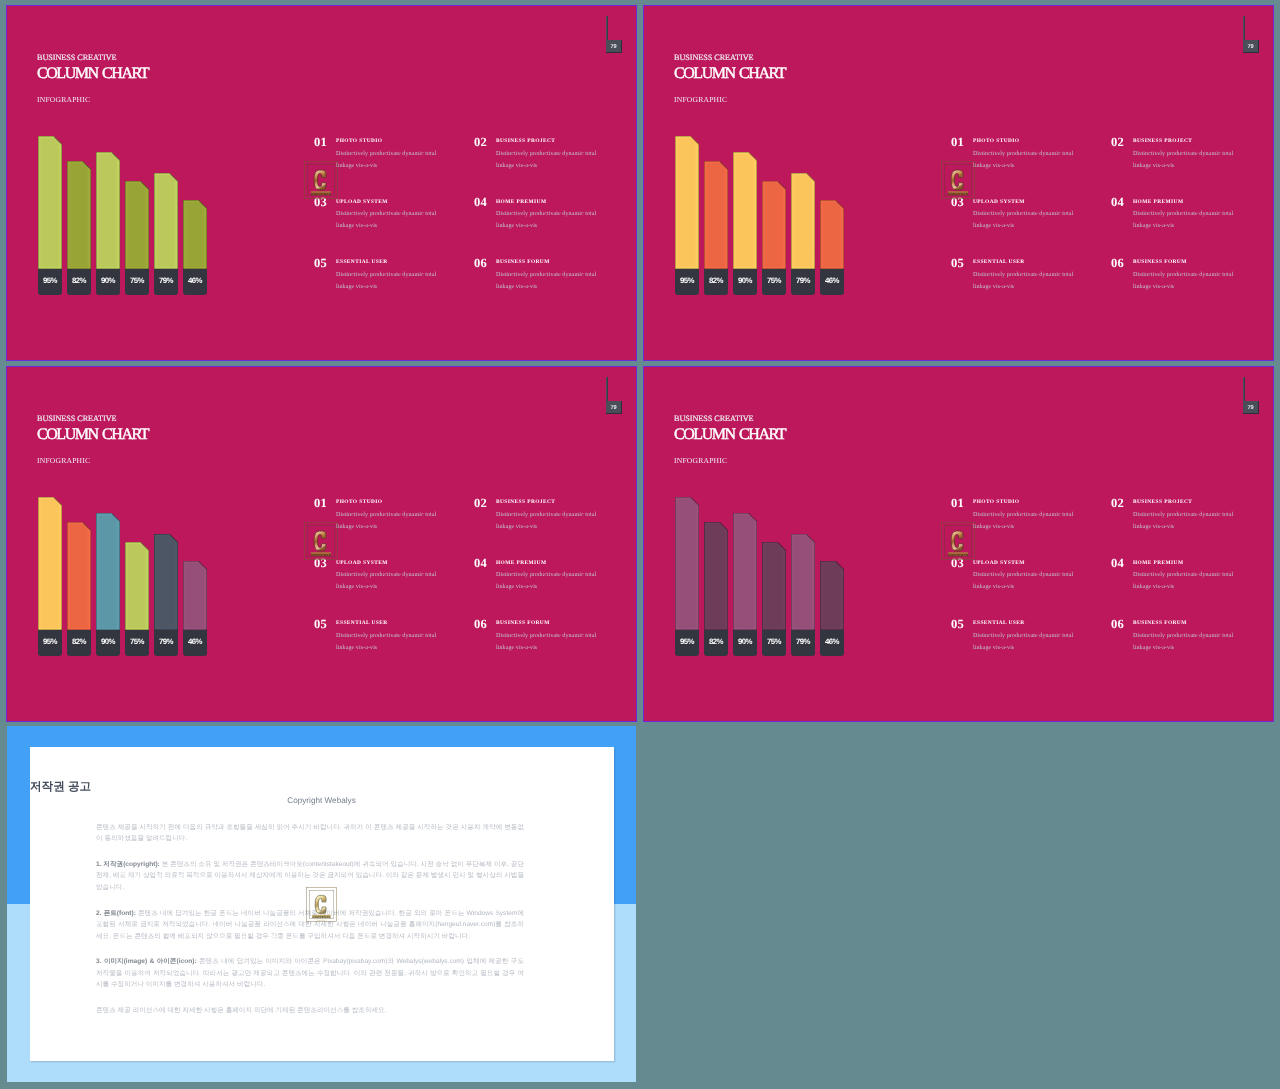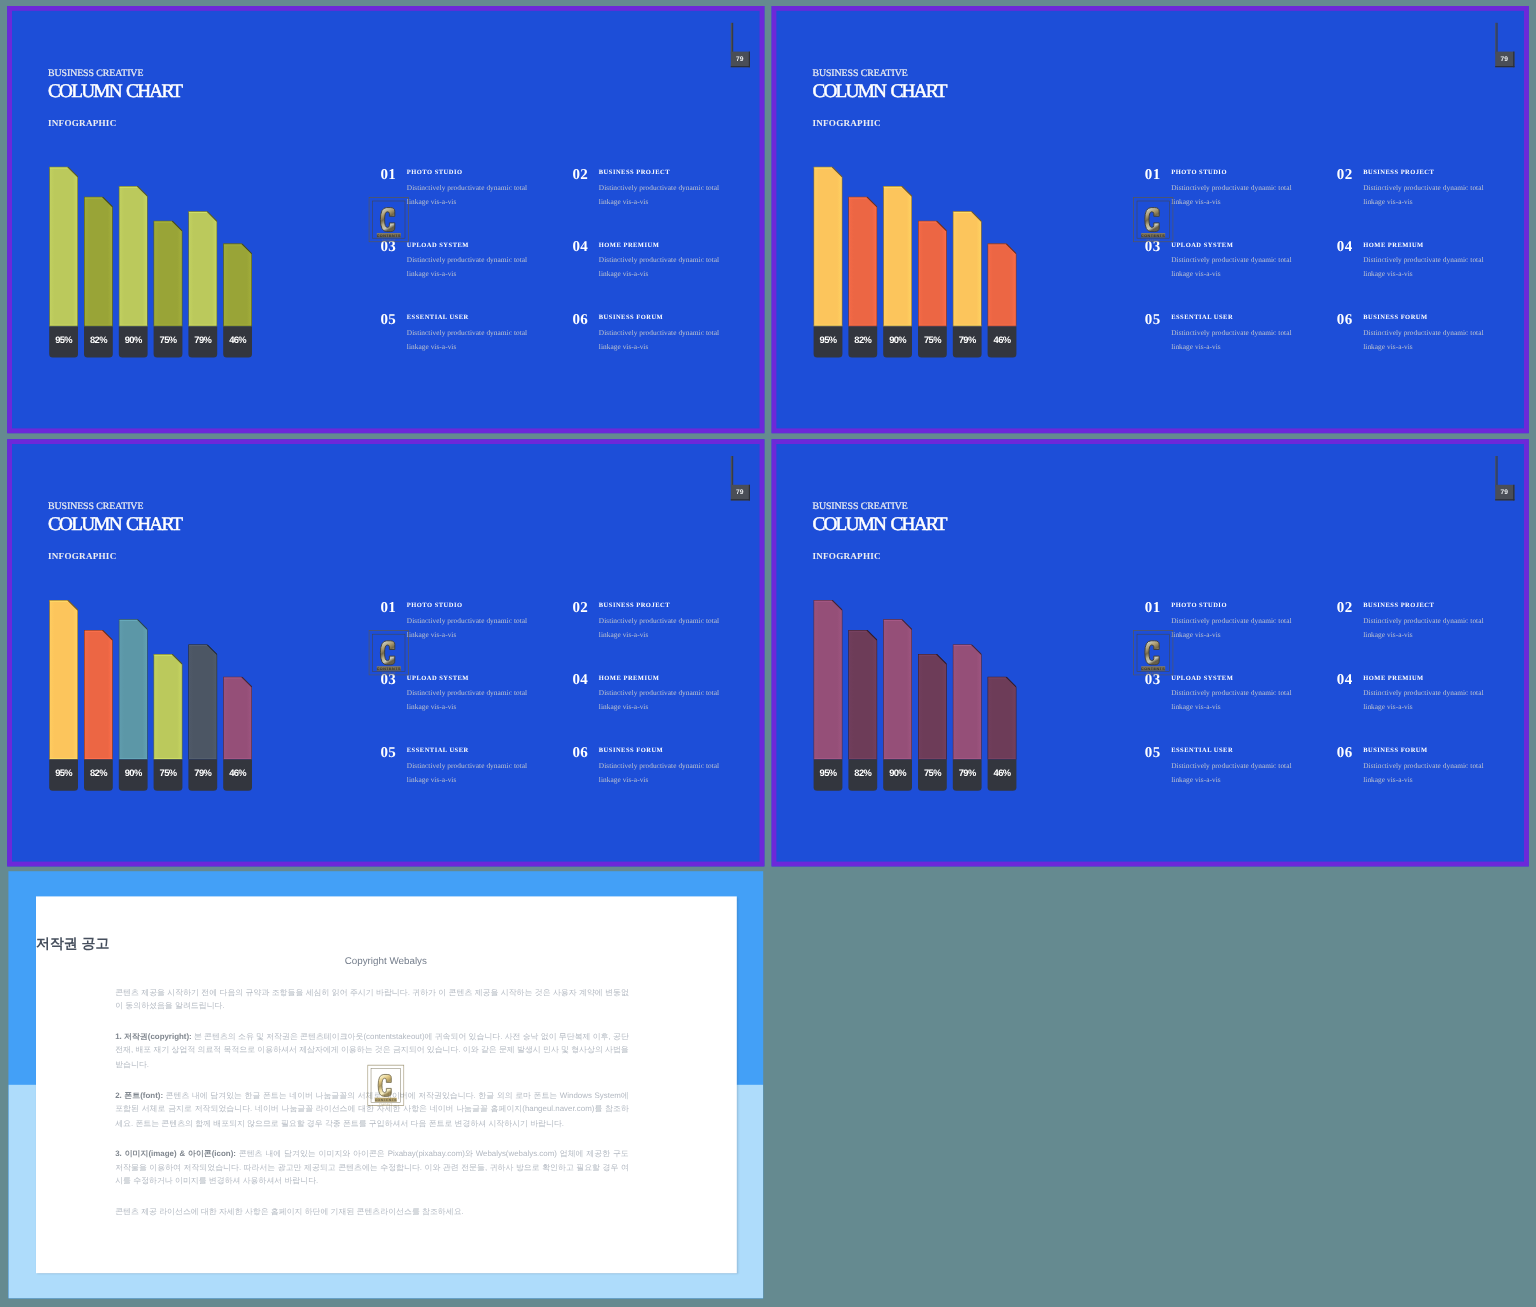--- a/index.html
+++ b/index.html
@@ -1,27 +1,27 @@
 <!DOCTYPE html>
 <html><head>
 <meta charset="utf-8">
 <style>
 *{margin:0;padding:0;box-sizing:border-box}
 html,body{width:1280px;height:1089px;overflow:hidden}
 body{background:#658a90;font-family:"Liberation Sans",sans-serif;-webkit-font-smoothing:antialiased;text-rendering:geometricPrecision}
-.slide{position:absolute;background:#1d4ed8;border:4px solid #6d28d9;overflow:hidden}
+.slide{position:absolute;background:#be185d;border:1px solid #6d28d9;overflow:hidden}
 .s1{left:6px;top:5px;width:631px;height:356px}
 .s2{left:643px;top:5px;width:631px;height:356px}
 .s3{left:6px;top:366px;width:631px;height:356px}
 .s4{left:643px;top:366px;width:631px;height:356px}
 
 
 .eyebrow{position:absolute;left:30px;top:48px;font-family:"Liberation Serif",serif;font-size:8.2px;color:#eceef1;letter-spacing:-0.05px;white-space:nowrap;line-height:1;-webkit-text-stroke:0.18px #eceef1}
 .maintitle{position:absolute;left:30px;top:60px;font-family:"Liberation Serif",serif;font-size:16px;color:#ffffff;letter-spacing:-1.45px;word-spacing:1.9px;white-space:nowrap;line-height:1;-webkit-text-stroke:0.42px #ffffff}
-.subtitle{position:absolute;left:30px;top:90px;font-family:"Liberation Serif",serif;font-size:7.6px;font-weight:bold;color:#eceef1;letter-spacing:.2px;white-space:nowrap;line-height:1}
+.subtitle{position:absolute;left:30px;top:90px;font-family:"Liberation Serif",serif;font-size:7.6px;font-weight:normal;color:#eceef1;letter-spacing:.2px;white-space:nowrap;line-height:1}
 
 
 .chart{position:absolute;left:31px;top:127px;width:186px;height:160px}
 .barwrap{position:absolute;bottom:0;width:40px;height:160px}
 .barsvg{position:absolute;bottom:24px;left:0;width:24px}
 .lbl{position:absolute;bottom:-2px;left:0;width:24px;height:26px;background:#33363e;border-radius:0 0 3px 3px;color:#ffffff;font-size:7.8px;font-weight:bold;text-align:center;line-height:23.5px;letter-spacing:-.5px}
 
 
 .items{position:absolute;left:307px;top:129.5px;width:330px;height:160px}
 .item{position:absolute;width:155px}

